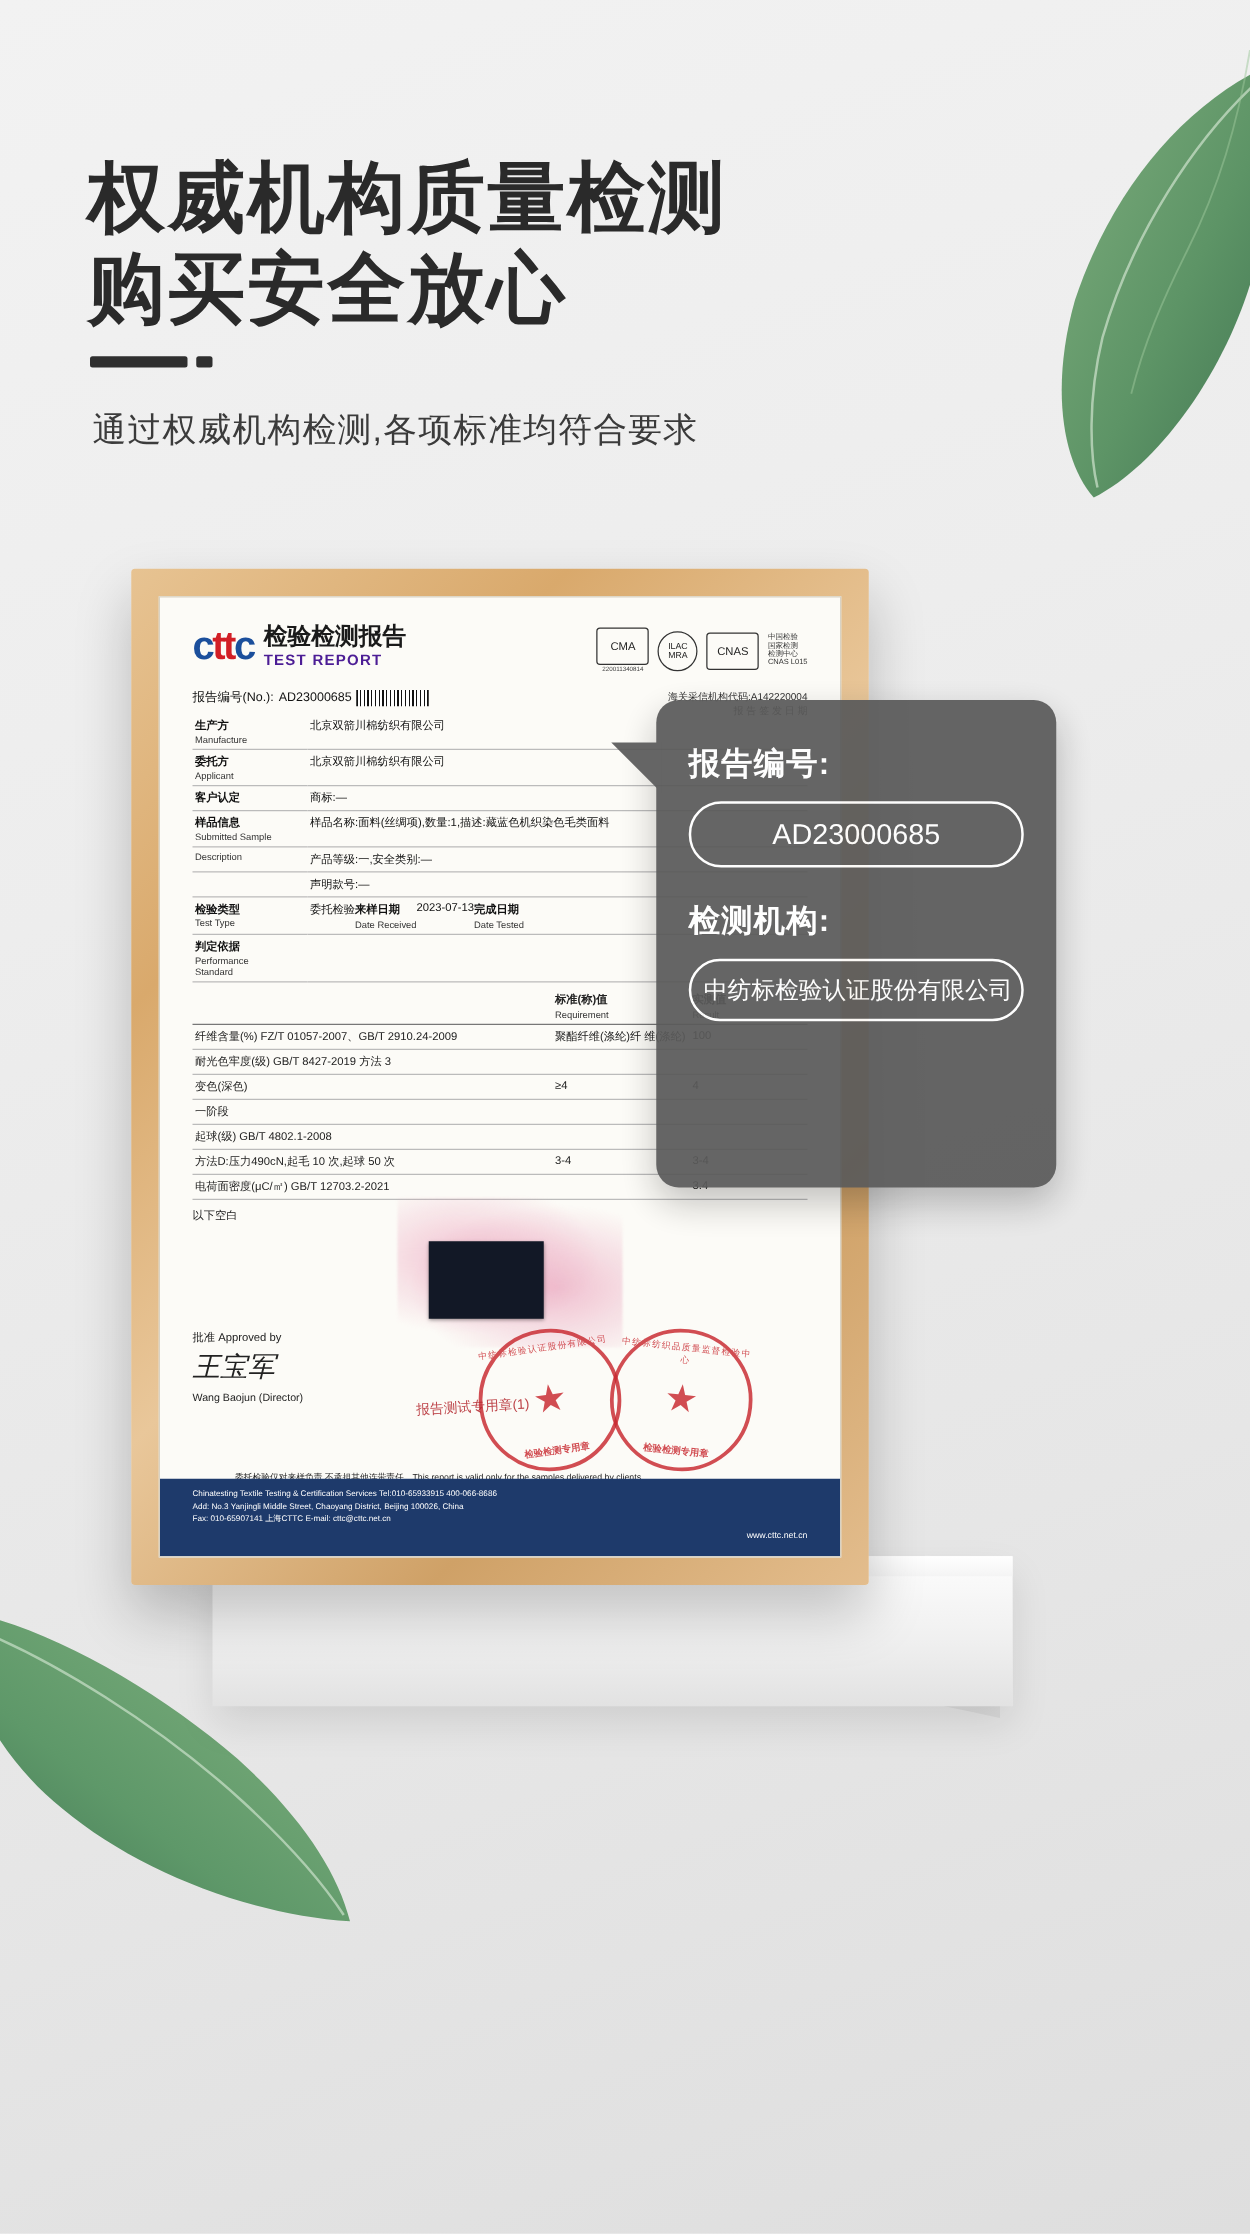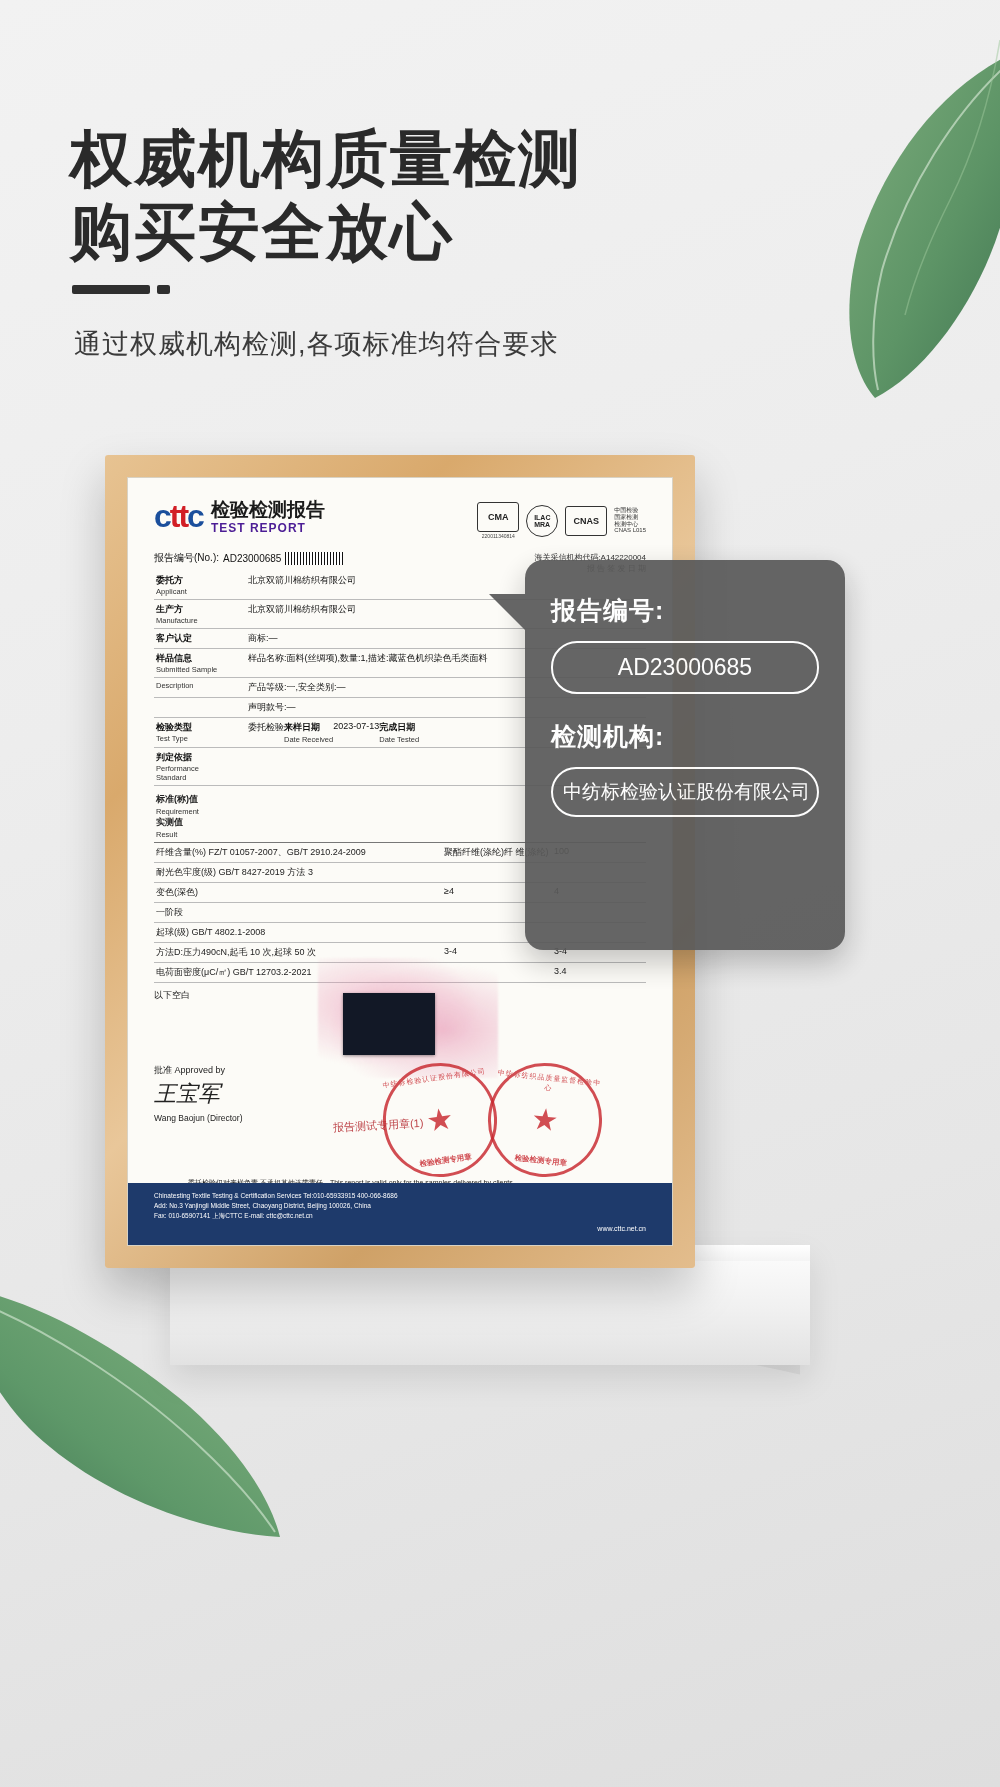--- a/index.html
+++ b/index.html
@@ -65,21 +65,21 @@
 
   
   .rpt{position:absolute;inset:0;padding:22px 26px;box-sizing:border-box;color:#222;}
   .rpt-top{display:flex;align-items:flex-start;justify-content:space-between;}
   .logo-wrap{display:flex;align-items:flex-start;gap:8px;}
   .cttc{font-size:32px;font-weight:bold;color:#1b4f9c;letter-spacing:-2px;line-height:1;}
   .cttc .c2{color:#d21f26;}
   .rpt-title-cn{font-size:19px;font-weight:bold;color:#1a1a1a;line-height:1.1;}
   .rpt-title-en{font-size:12px;font-weight:bold;color:#4c1d95;letter-spacing:1px;}
   .marks{display:flex;align-items:center;gap:7px;margin-top:2px;}
-  .mark{width:40px;height:28px;border:1px solid #333;border-radius:3px;display:flex;align-items:center;justify-content:center;font-size:9px;font-weight:bold;color:#222;}
+  .mark{width:40px;height:28px;border:1px solid #333;border-radius:3px;display:flex;align-items:center;justify-content:center;font-size:9px;font-weight:normal;color:#222;}
   .mark.circ{border-radius:50%;width:30px;height:30px;font-size:7px;}
   .mark-txt{font-size:6px;line-height:1.15;color:#333;text-align:left;}
   .mark-code{font-size:5px;color:#444;text-align:center;margin-top:1px;}
 
   .customs{position:absolute;right:26px;top:74px;text-align:right;font-size:8px;color:#333;}
 
   .no-line{margin-top:12px;font-size:10px;color:#111;display:flex;align-items:center;gap:4px;}
   .barcode{display:inline-block;width:58px;height:13px;
     background:repeating-linear-gradient(90deg,#111 0 1px,#fff 1px 3px,#111 3px 4px,#fff 4px 6px);}
 
@@ -87,21 +87,21 @@
   table.rpt-tbl td{border-bottom:1px solid #bbb;padding:3px 2px;vertical-align:top;}
   .lbl-cn{font-size:9px;font-weight:bold;}
   .lbl-en{font-size:7.5px;color:#333;}
   .w-lbl{width:88px;}
 
   .sec2{margin-top:4px;font-size:9px;}
   .row-flex{display:flex;border-bottom:1px solid #bbb;padding:3px 2px;}
   .row-flex .a{flex:1;}
   .row-flex .b{width:110px;text-align:left;}
   .row-flex .c{width:90px;text-align:left;}
-  .hdr-row{border-bottom:1px solid #777;flex-direction:column;}
+  .hdr-row{border-bottom:1px solid #777;}
 
   .blank-note{font-size:9px;margin-top:6px;}
 
   .swatch{
     position:absolute;left:215px;top:515px;width:92px;height:62px;background:#121826;
     box-shadow:0 1px 3px rgba(0,0,0,.4);
   }
   .pink-splat{
     position:absolute;left:190px;top:480px;width:180px;height:120px;
     background:radial-gradient(ellipse at 30% 40%,rgba(233,150,180,.55),rgba(233,150,180,0) 60%),
@@ -232,29 +232,29 @@
         <div class="no-line">
           <span>报告编号(No.):</span>
           <span>AD23000685</span>
           <span class="barcode"></span>
         </div>
 
         <table class="rpt-tbl">
           <tbody>
               <tr>
             <td class="w-lbl">
+              <div class="lbl-cn">生产方</div>
+              <div class="lbl-en">Manufacture</div>
+            </td>
+            <td>北京双箭川棉纺织有限公司</td>
+          </tr>
+          <tr>
+            <td class="w-lbl">
               <div class="lbl-cn">委托方</div>
               <div class="lbl-en">Applicant</div>
-            </td>
-            <td>北京双箭川棉纺织有限公司</td>
-          </tr>
-          <tr>
-            <td class="w-lbl">
-              <div class="lbl-cn">生产方</div>
-              <div class="lbl-en">Manufacture</div>
             </td>
             <td>北京双箭川棉纺织有限公司</td>
           </tr>
           <tr>
             <td class="w-lbl">
               <div class="lbl-cn">客户认定</div>
             </td>
             <td>商标:—</td>
           </tr>
           <tr>

